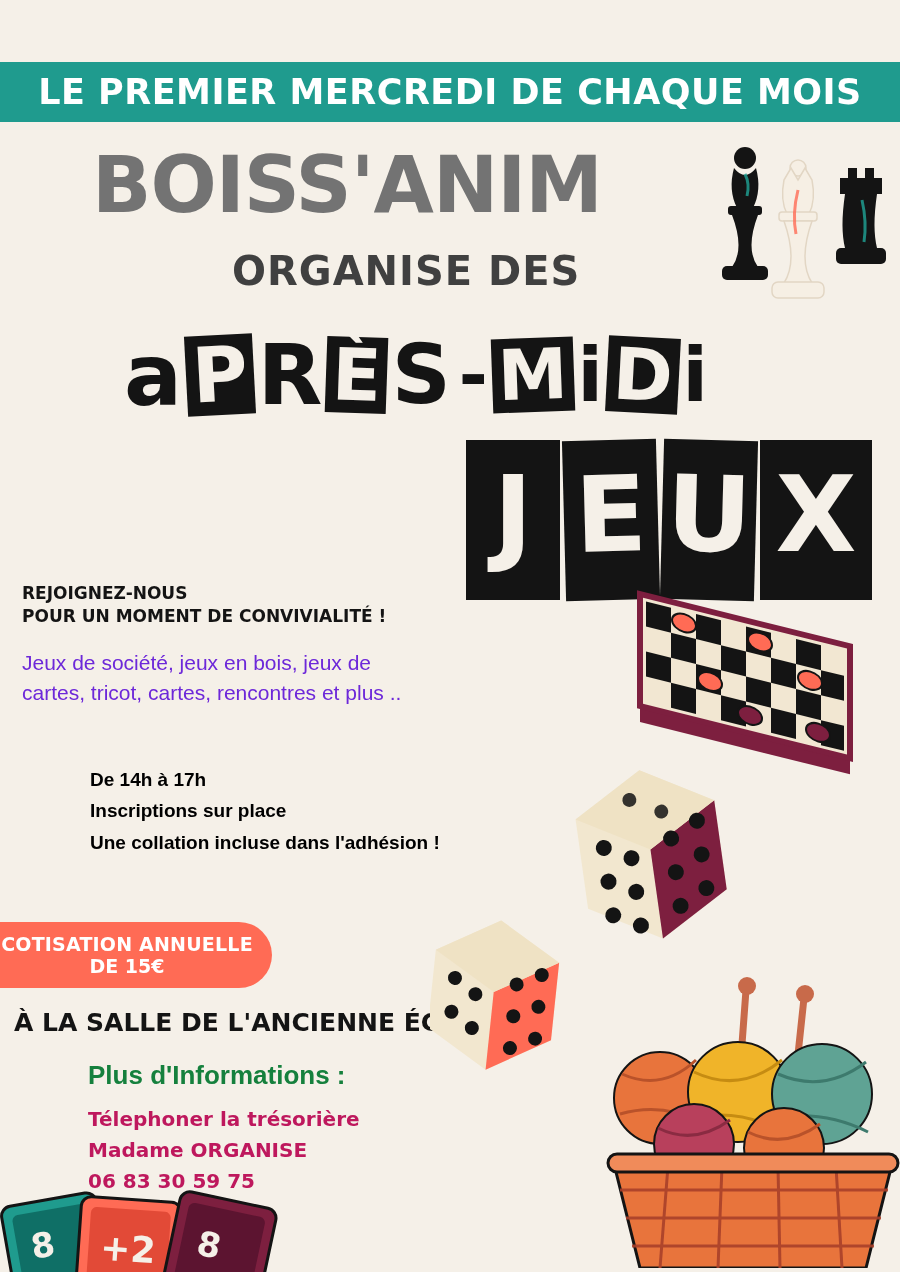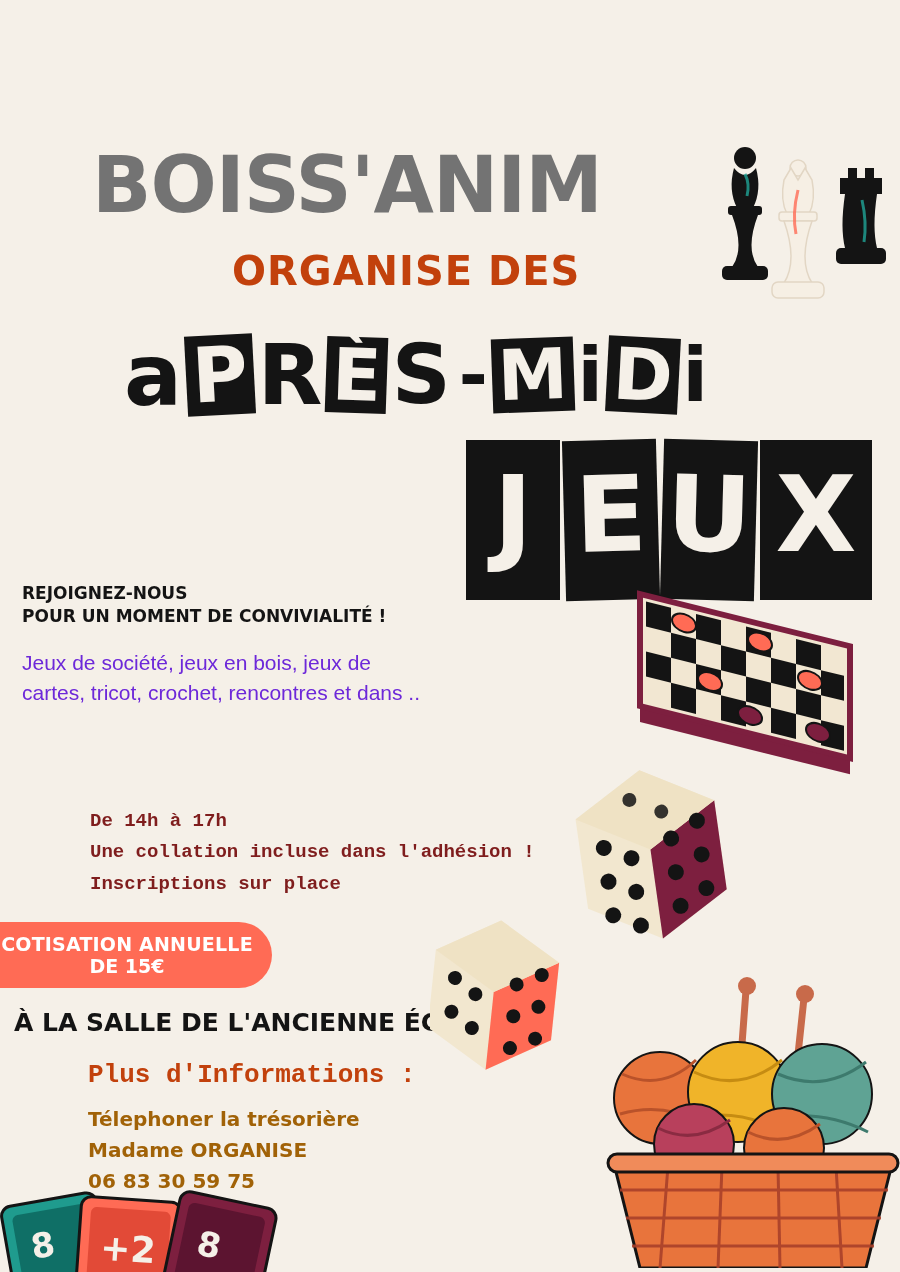--- a/index.html
+++ b/index.html
@@ -55,21 +55,21 @@
     font-family: "DejaVu Sans", sans-serif;
     line-height: 1;
   }
   .organise {
     position: absolute;
     left: 232px;
     top: 248px;
     font-size: 40px;
     font-weight: bold;
     letter-spacing: 1px;
-    color: #c2410c;
+    color: #404040;
     font-family: "DejaVu Sans", sans-serif;
     text-align: center;
   }
 
   
   .apres {
     position: absolute;
     left: 120px;
     top: 330px;
     width: 640px;
@@ -134,26 +134,26 @@
     top: 648px;
     font-size: 21px;
     color: #6d28d9;
     line-height: 1.45;
     font-family: "Liberation Sans", sans-serif;
     width: 470px;
   }
   .hours {
     position: absolute;
     left: 90px;
-    top: 806px;
+    top: 764px;
     font-size: 19px;
     font-weight: bold;
-    color: #7f1d1d;
+    color: #000000;
     line-height: 1.65;
-    font-family: Liberation Mono, monospace;
+    font-family: Liberation Sans, sans-serif;
   }
 
   
   .fee {
     position: absolute;
     left: -18px;
     top: 922px;
     width: 290px;
     height: 66px;
     background: #ff6b55;
@@ -177,47 +177,50 @@
     font-weight: bold;
     color: #141414;
     font-family: "DejaVu Sans", sans-serif;
   }
   .info-title {
     position: absolute;
     left: 88px;
     top: 1060px;
     font-size: 26px;
     font-weight: bold;
-    color: #c2410c;
-    font-family: Liberation Mono, monospace;
+    color: #15803d;
+    font-family: Liberation Sans, sans-serif;
   }
   .info-body {
     position: absolute;
     left: 88px;
     top: 1104px;
     font-size: 20px;
     font-weight: bold;
-    color: #a16207;
+    color: #be185d;
     line-height: 1.55;
     font-family: "DejaVu Sans", sans-serif;
   }
 
   
   .art { position: absolute; }
   .chess { left: 700px; top: 140px; }
   .board { left: 630px; top: 588px; }
   .dice  { left: 430px; top: 770px; }
   .yarn  { left: 598px; top: 968px; }
   .cards { left: -10px; top: 1188px; }
 </style>
 </head>
 <body>
 
 <div class="poster">
 
+  <div class="banner">
+    <span class="banner-text">LE PREMIER MERCREDI DE CHAQUE MOIS</span>
+  </div>
 
   <div class="brand">BOISS'ANIM</div>
   <div class="organise">ORGANISE DES</div>
 
   <div class="apres">
     <span class="ransom r-light" style="font-size:86px;">a</span><span class="ransom r-dark" style="font-size:76px;transform:rotate(-3deg);display:inline-block;">P</span><span class="ransom r-light" style="font-size:84px;">R</span><span class="ransom r-dark" style="font-size:72px;transform:rotate(2deg);display:inline-block;">È</span><span class="ransom r-light" style="font-size:82px;">S</span><span class="ransom r-light" style="font-size:70px;">-</span><span class="ransom r-dark" style="font-size:70px;transform:rotate(-2deg);display:inline-block;">M</span><span class="ransom r-light" style="font-size:74px;">i</span><span class="ransom r-dark" style="font-size:72px;transform:rotate(3deg);display:inline-block;">D</span><span class="ransom r-light" style="font-size:74px;">i</span>
   </div>
 
   <div class="jeux-wrap">
     <div class="jeux-tile t1">J</div>
@@ -226,27 +229,27 @@
     <div class="jeux-tile t4">X</div>
   </div>
 
   <div class="join">
     <div>REJOIGNEZ-NOUS</div>
     <div>POUR UN MOMENT DE CONVIVIALITÉ !</div>
   </div>
 
   <div class="desc">
     <div>Jeux de société, jeux en bois, jeux de</div>
-    <div>cartes, tricot, crochet, rencontres et dans ..</div>
+    <div>cartes, tricot, cartes, rencontres et plus ..</div>
   </div>
 
   <div class="hours">
     <div>De 14h à 17h</div>
+    <div>Inscriptions sur place</div>
     <div>Une collation incluse dans l'adhésion !</div>
-    <div>Inscriptions sur place</div>
   </div>
 
   <div class="fee">
     <div class="fee-line1">COTISATION ANNUELLE</div>
     <div class="fee-line2">DE 15€</div>
   </div>
 
   <div class="venue">À LA SALLE DE L'ANCIENNE ÉCOLE</div>
   <div class="info-title">Plus d'Informations :</div>
   <div class="info-body">

